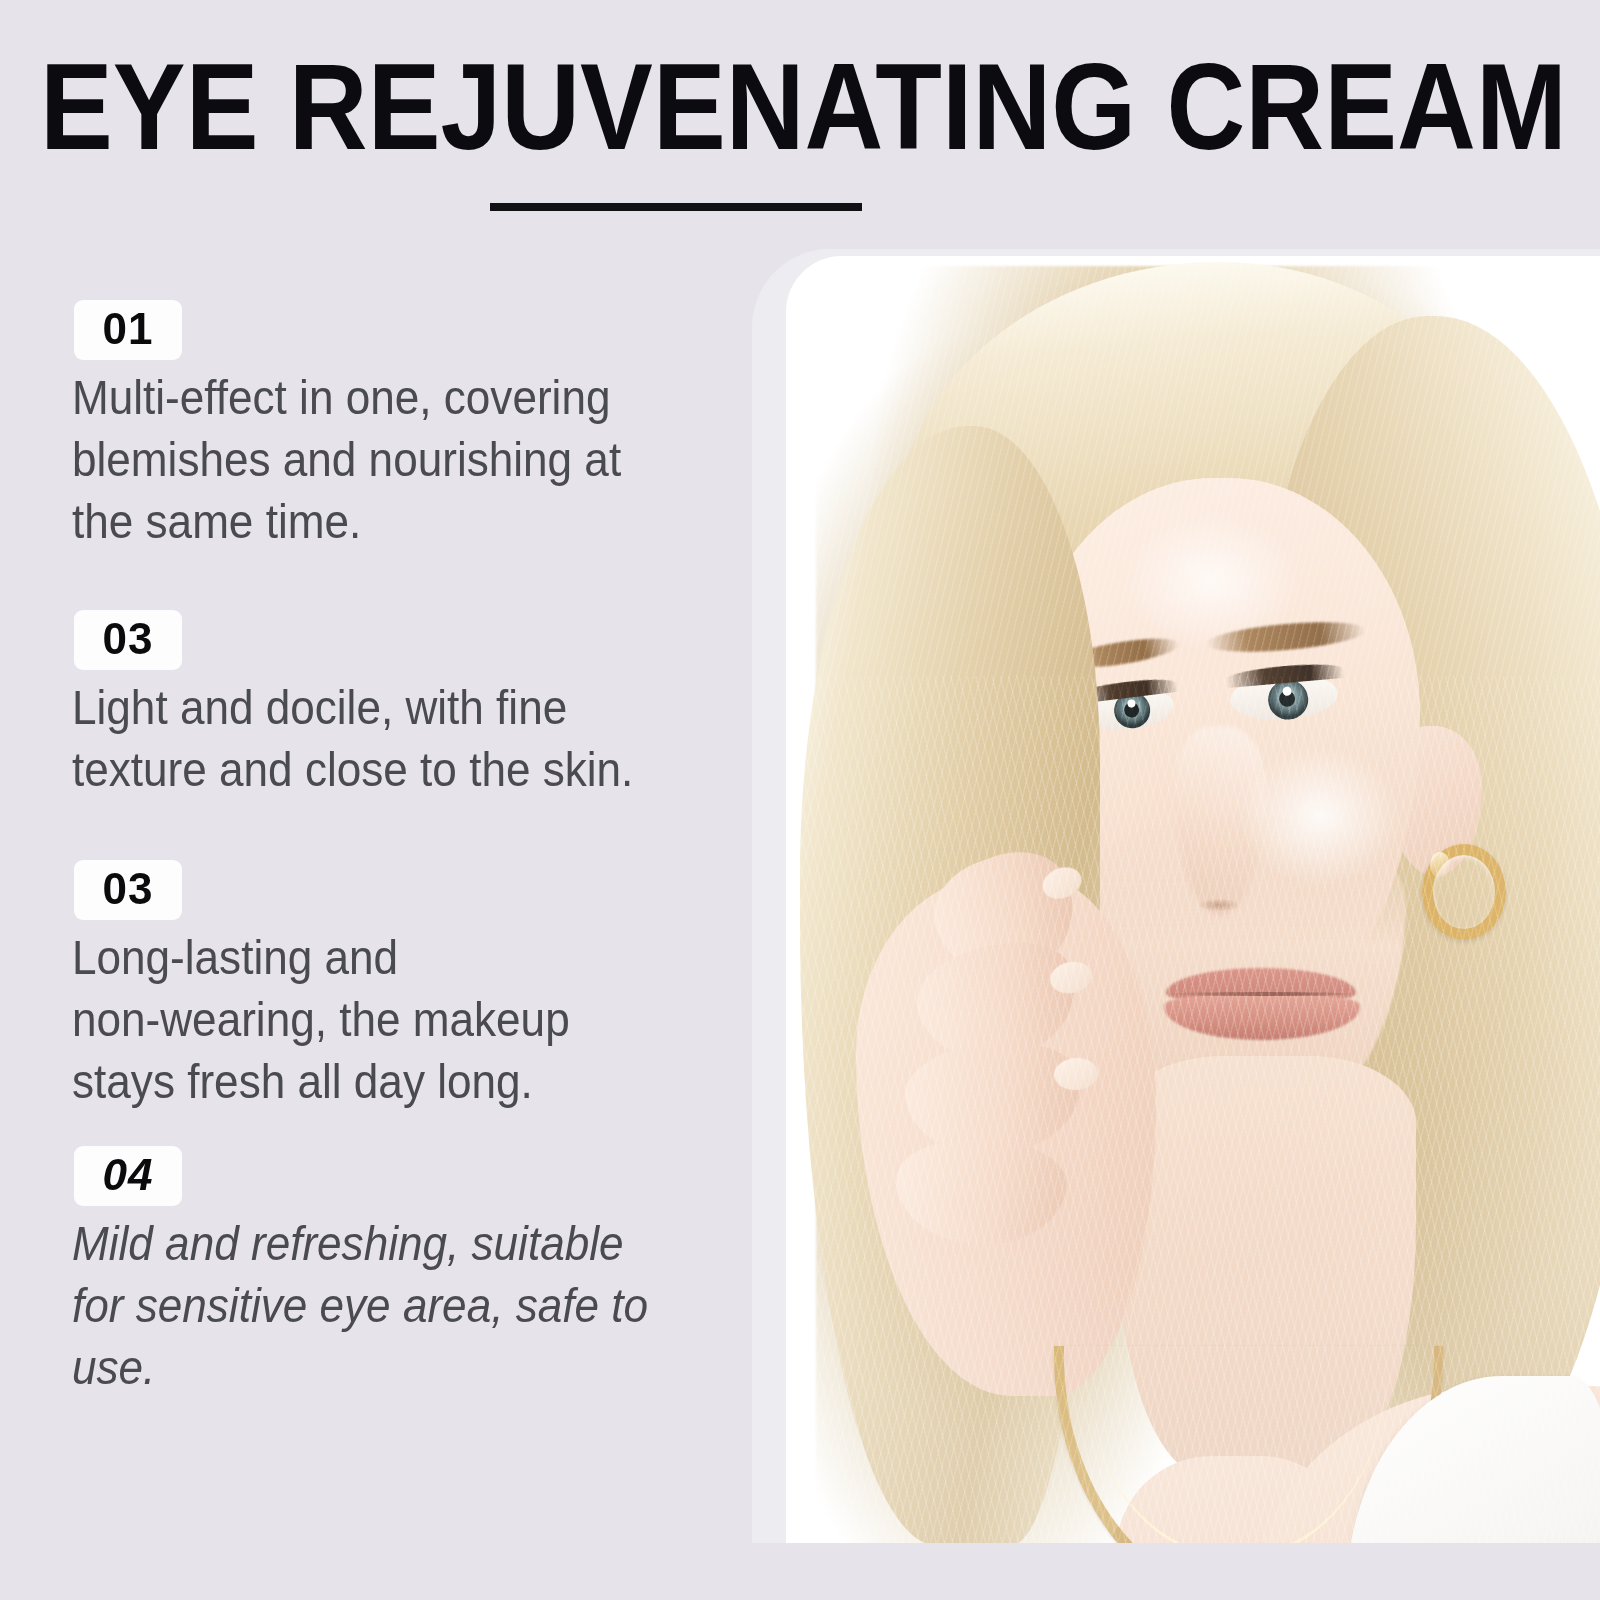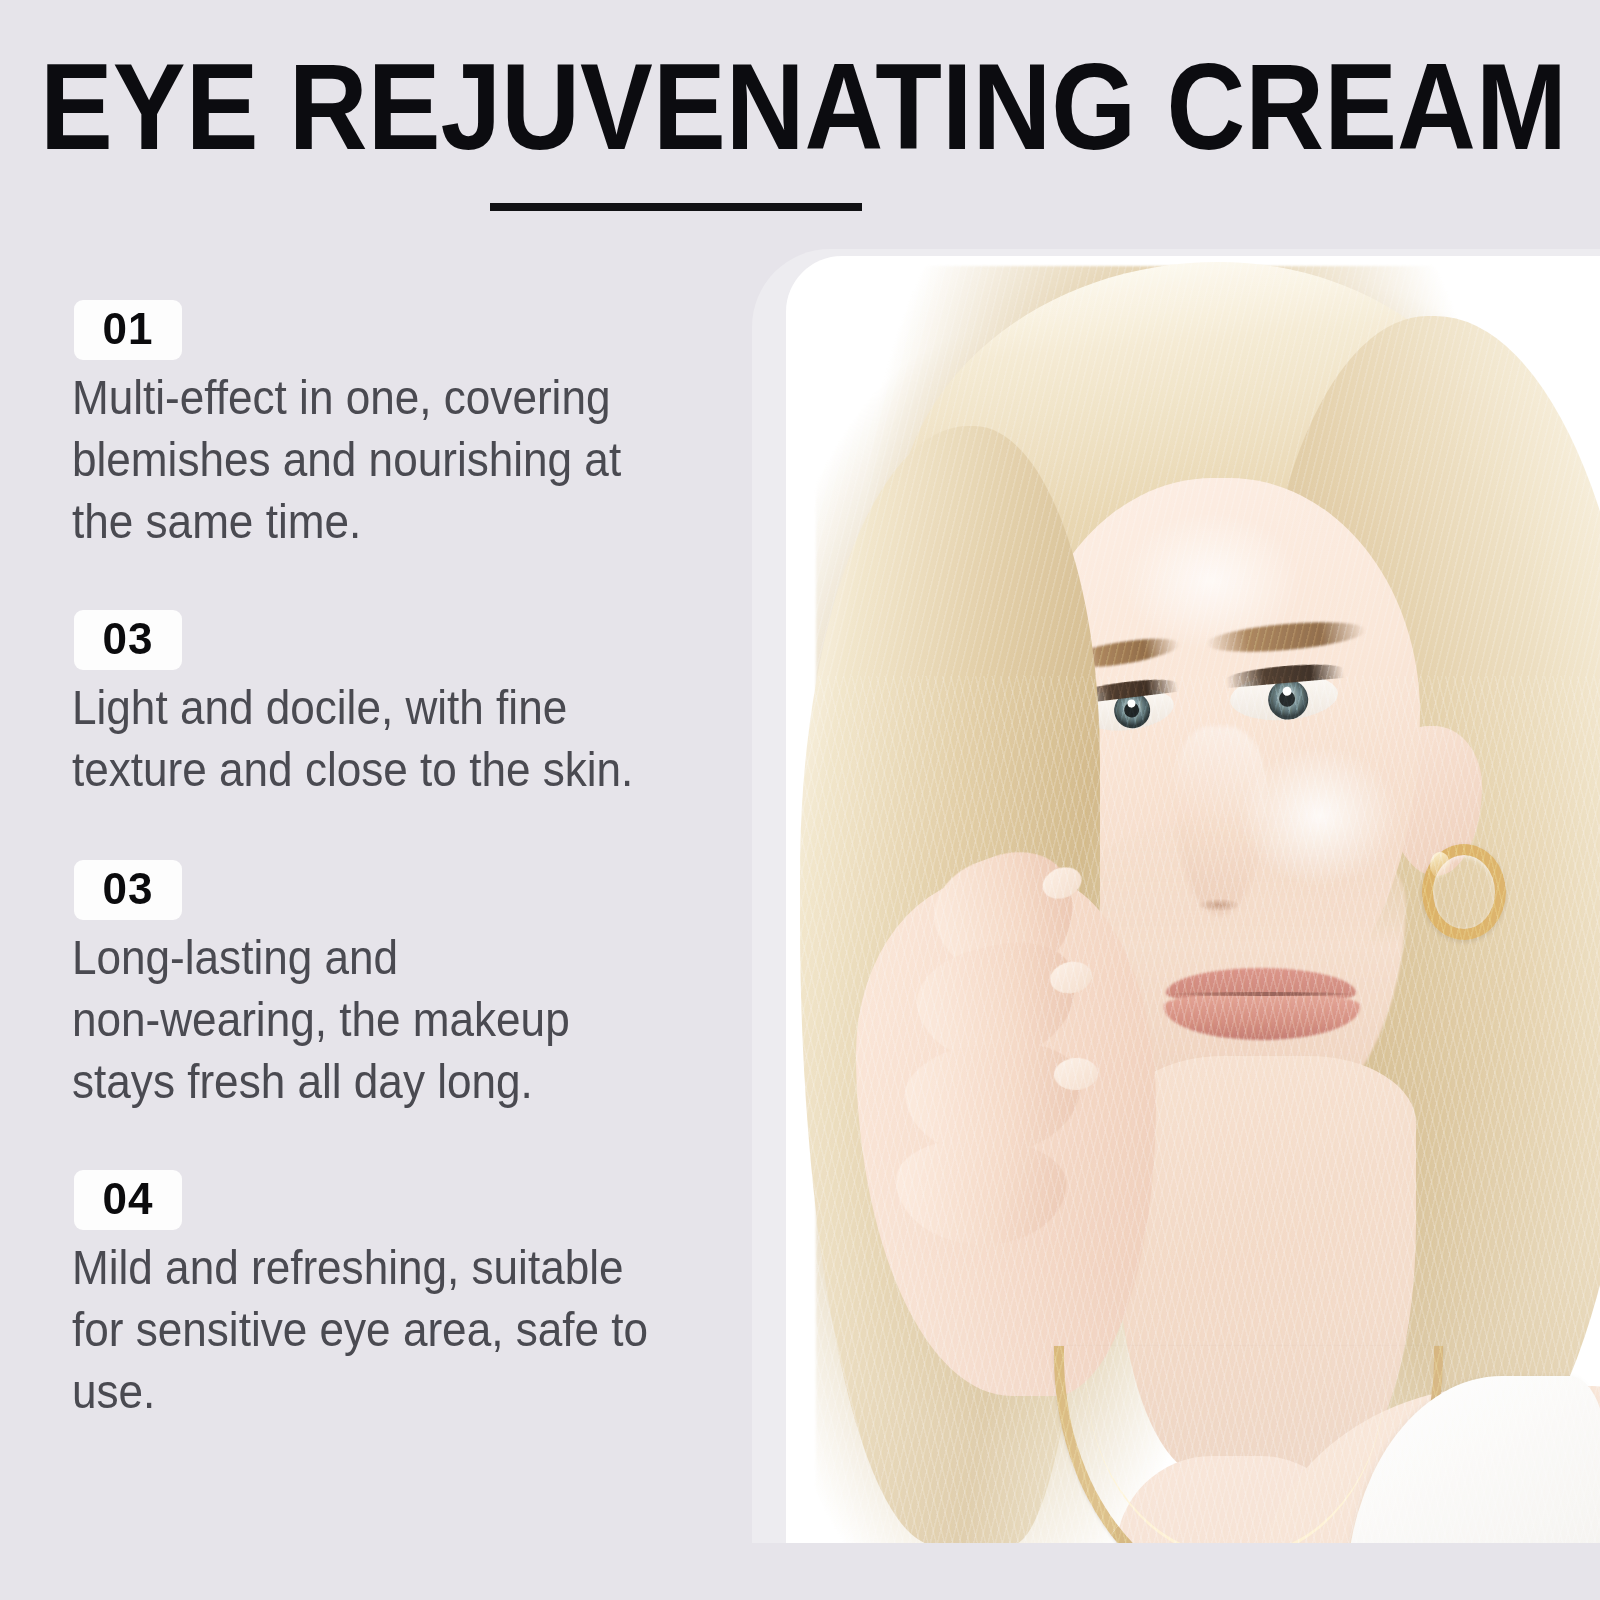--- a/index.html
+++ b/index.html
@@ -344,21 +344,21 @@
 texture and close to the skin.</div>
     </div>
 
     <div class="feature" style="margin-top:60px;">
       <div class="badge">03</div>
       <div class="ftext">Long-lasting and
 non-wearing, the makeup
 stays fresh all day long.</div>
     </div>
 
-    <div class="feature" style="margin-top:58px;">
+    <div class="feature" style="margin-top:34px;font-style:italic;">
       <div class="badge">04</div>
       <div class="ftext">Mild and refreshing, suitable
 for sensitive eye area, safe to
 use.</div>
     </div>
 
   </div>
 
   <div class="photo-outer"></div>
   <div class="photo-card">

